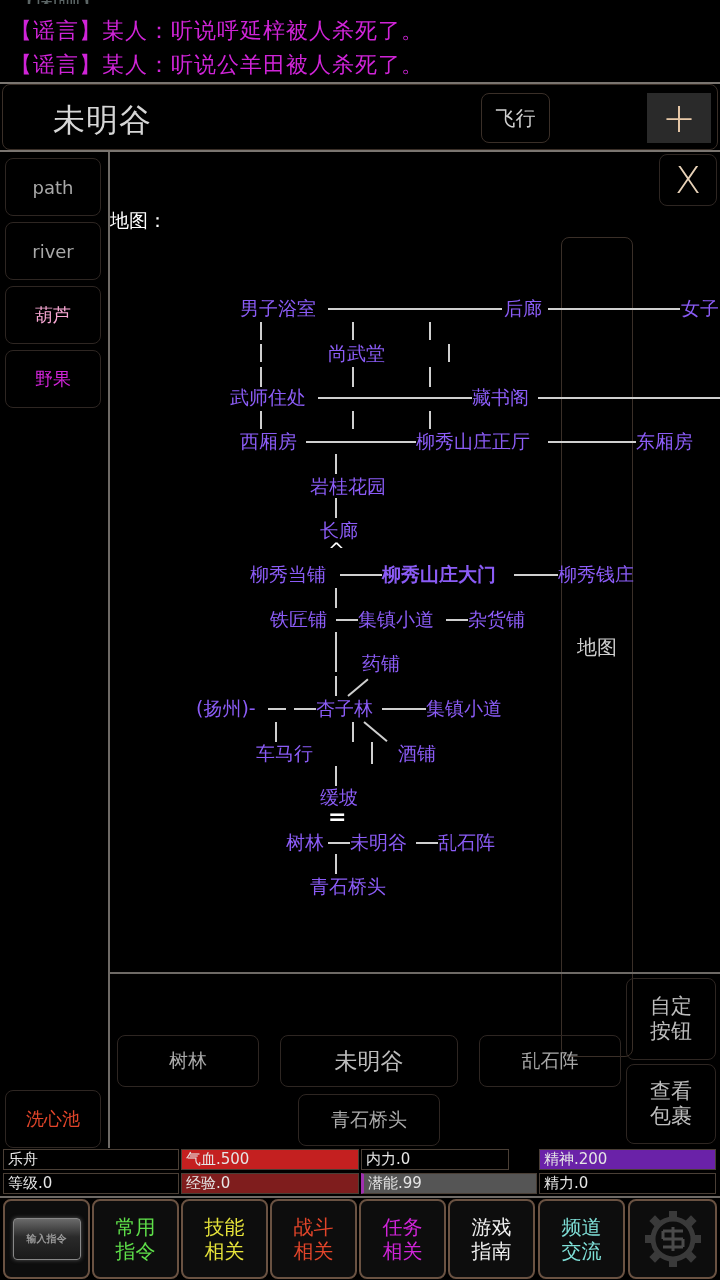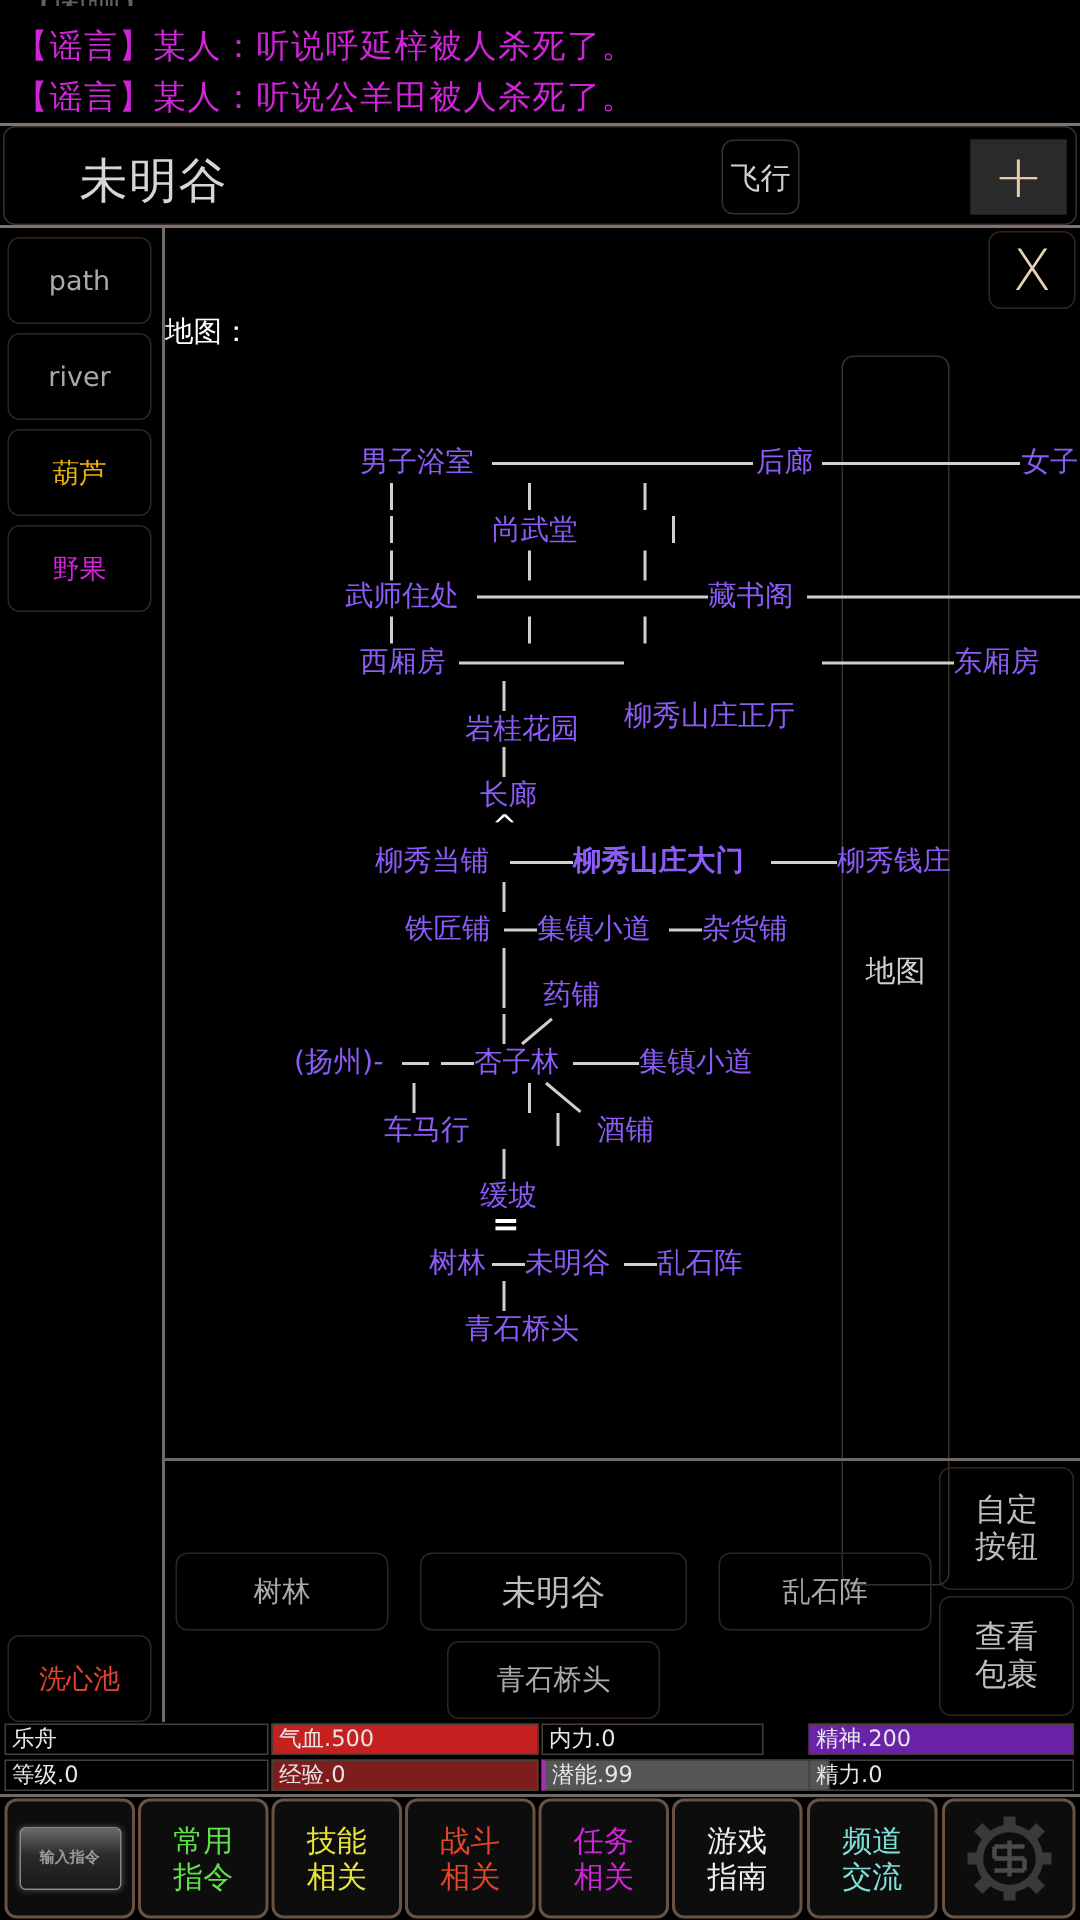--- a/index.html
+++ b/index.html
@@ -11,21 +11,21 @@
   .feed-cut { position: absolute; left: 14px; top: -10px; height: 14px; font-size: 22px; color: #9aa; white-space: nowrap; overflow: hidden; opacity: .6; }
   .feed-line { position: absolute; left: 10px; font-size: 22px; color: #d024d8; white-space: nowrap; letter-spacing: 1px; }
   .feed-line.l1 { top: 16px; }
   .feed-line.l2 { top: 50px; }
 
   
   .hdr-top-rule { position: absolute; left: 0; top: 82px; width: 720px; height: 2px; background: #7a7570; }
   .header { position: absolute; left: 2px; top: 84px; width: 716px; height: 66px; border: 1px solid #3a2f28; border-radius: 8px; }
   .room-title { position: absolute; left: 50px; top: 14px; font-size: 32px; color: #d6d6d6; letter-spacing: 1px; }
   .hbtn { position: absolute; top: 8px; height: 50px; border: 1px solid #3a2f28; border-radius: 8px; color: #cfcfcf; font-size: 20px; display: flex; align-items: center; justify-content: center; background: #000; }
-  .hbtn.fly { left: 478px; width: 52px; }
+  .hbtn.fly { left: 478px; width: 69px; }
   .hbtn.map { left: 558px; width: 72px; }
   .hbtn.plus { left: 644px; width: 64px; background: #2a2a2a; border-color: #2a2a2a; border-radius: 0; color: #e8c9a8; font-size: 40px; font-weight: 300; }
   .hdr-bot-rule { position: absolute; left: 0; top: 150px; width: 720px; height: 2px; background: #7a7570; }
 
   
   .sidebar { position: absolute; left: 0; top: 152px; width: 108px; height: 996px; }
   .side-btn { position: absolute; left: 5px; width: 96px; height: 58px; border: 1px solid #2e2622; border-radius: 8px; display: flex; align-items: center; justify-content: center; font-size: 18px; color: #a9a9a9; }
   .vrule { position: absolute; left: 108px; top: 152px; width: 2px; height: 996px; background: #6e6a66; }
 
   
@@ -68,21 +68,21 @@
   <div class="room-title">未明谷</div>
   <div class="hbtn fly">飞行</div>
   <div class="hbtn map">地图</div>
   <div class="hbtn plus">+</div>
 </div>
 <div class="hdr-bot-rule"></div>
 
 <div class="sidebar">
   <div class="side-btn" style="top:6px;">path</div>
   <div class="side-btn" style="top:70px;">river</div>
-  <div class="side-btn" style="top:134px;color:#eab308;">葫芦</div>
+  <div class="side-btn" style="top:134px;color:#f9a8d4;">葫芦</div>
   <div class="side-btn" style="top:198px;color:#d024d8;">野果</div>
   <div class="side-btn" style="top:938px;color:#e2452a;">洗心池</div>
 </div>
 <div class="vrule"></div>
 
 <div class="map">
   <div class="close-btn">X</div>
   <div class="map-label">地图：</div>
 
   <div class="node" style="left:130px;top:145px;">男子浴室</div>
@@ -107,21 +107,21 @@
   <div class="hl" style="left:208px;top:245px;width:154px;"></div>
   <div class="node" style="left:362px;top:234px;">藏书阁</div>
   <div class="hl" style="left:428px;top:245px;width:182px;"></div>
 
   <div class="vl" style="left:150px;top:259px;height:18px;"></div>
   <div class="vl" style="left:242px;top:259px;height:18px;"></div>
   <div class="vl" style="left:319px;top:259px;height:18px;"></div>
 
   <div class="node" style="left:130px;top:278px;">西厢房</div>
   <div class="hl" style="left:196px;top:289px;width:110px;"></div>
-  <div class="node" style="left:306px;top:278px;margin-top:36px;">柳秀山庄正厅</div>
+  <div class="node" style="left:306px;top:278px;">柳秀山庄正厅</div>
   <div class="hl" style="left:438px;top:289px;width:88px;"></div>
   <div class="node" style="left:526px;top:278px;">东厢房</div>
 
   <div class="vl" style="left:225px;top:302px;height:20px;"></div>
   <div class="node" style="left:200px;top:323px;">岩桂花园</div>
   <div class="vl" style="left:225px;top:346px;height:20px;"></div>
   <div class="node" style="left:210px;top:367px;">长廊</div>
   <div class="sym" style="left:218px;top:386px;font-weight:normal;font-size:20px;">^</div>
 
   <div class="node" style="left:140px;top:411px;">柳秀当铺</div>
@@ -182,21 +182,21 @@
 <div class="side-action" style="top:1064px;height:80px;white-space:pre-line;">查看
 包裹</div>
 
 <div class="stat" style="left:3px;top:1149px;width:176px;">乐舟</div>
 <div class="stat" style="left:181px;top:1149px;width:178px;background:#c42020;">气血.500</div>
 <div class="stat" style="left:361px;top:1149px;width:148px;">内力.0</div>
 <div class="stat" style="left:539px;top:1149px;width:177px;background:#6a22a8;">精神.200</div>
 
 <div class="stat" style="left:3px;top:1173px;width:176px;">等级.0</div>
 <div class="stat" style="left:181px;top:1173px;width:178px;background:#7f1d1d;">经验.0</div>
-<div class="stat" style="left:361px;top:1173px;width:192px;background:#555;border-left:3px solid #a030b0;">潜能.99</div>
+<div class="stat" style="left:361px;top:1173px;width:176px;background:#555;border-left:3px solid #a030b0;">潜能.99</div>
 <div class="stat" style="left:539px;top:1173px;width:177px;">精力.0</div>
 
 <div class="bottom-rule"></div>
 <div class="tab" style="left:3px;">
   <div class="cmd-icon">输入指令</div>
 </div>
 <div class="tab" style="left:92px;color:#5fe04a;white-space:pre-line;">常用
 指令</div>
 <div class="tab" style="left:181px;color:#e6e33a;white-space:pre-line;">技能
 相关</div>

